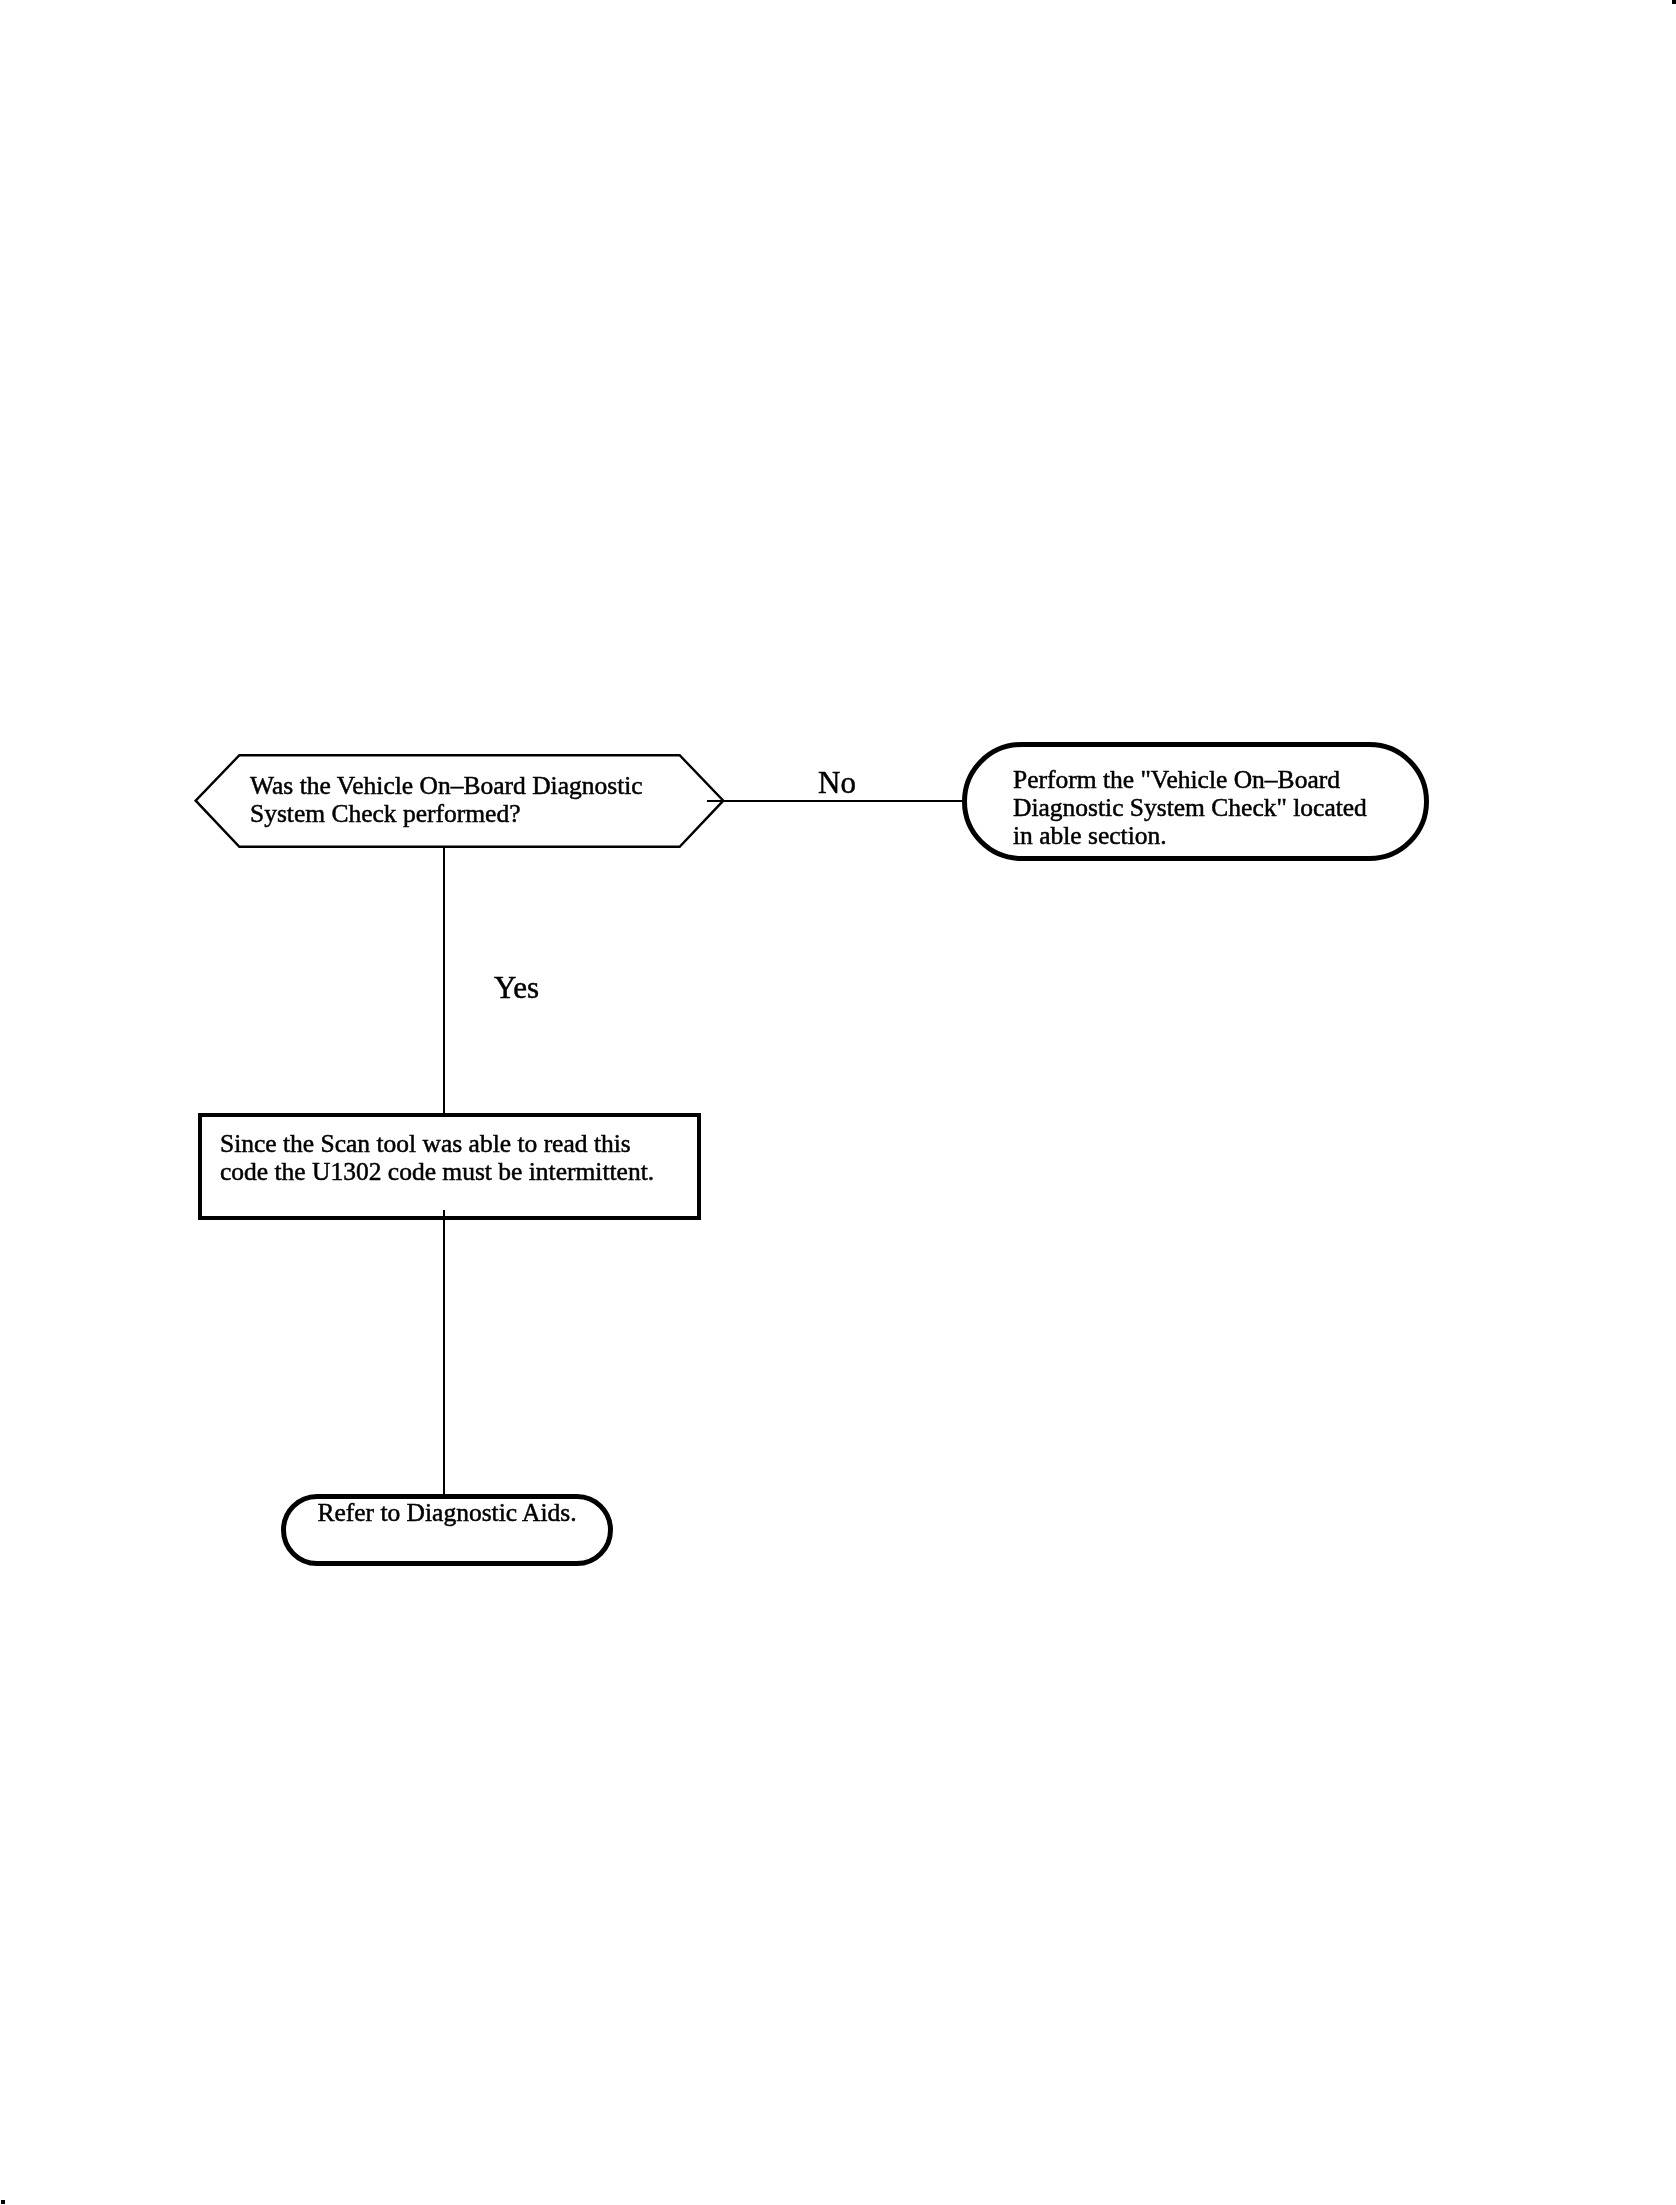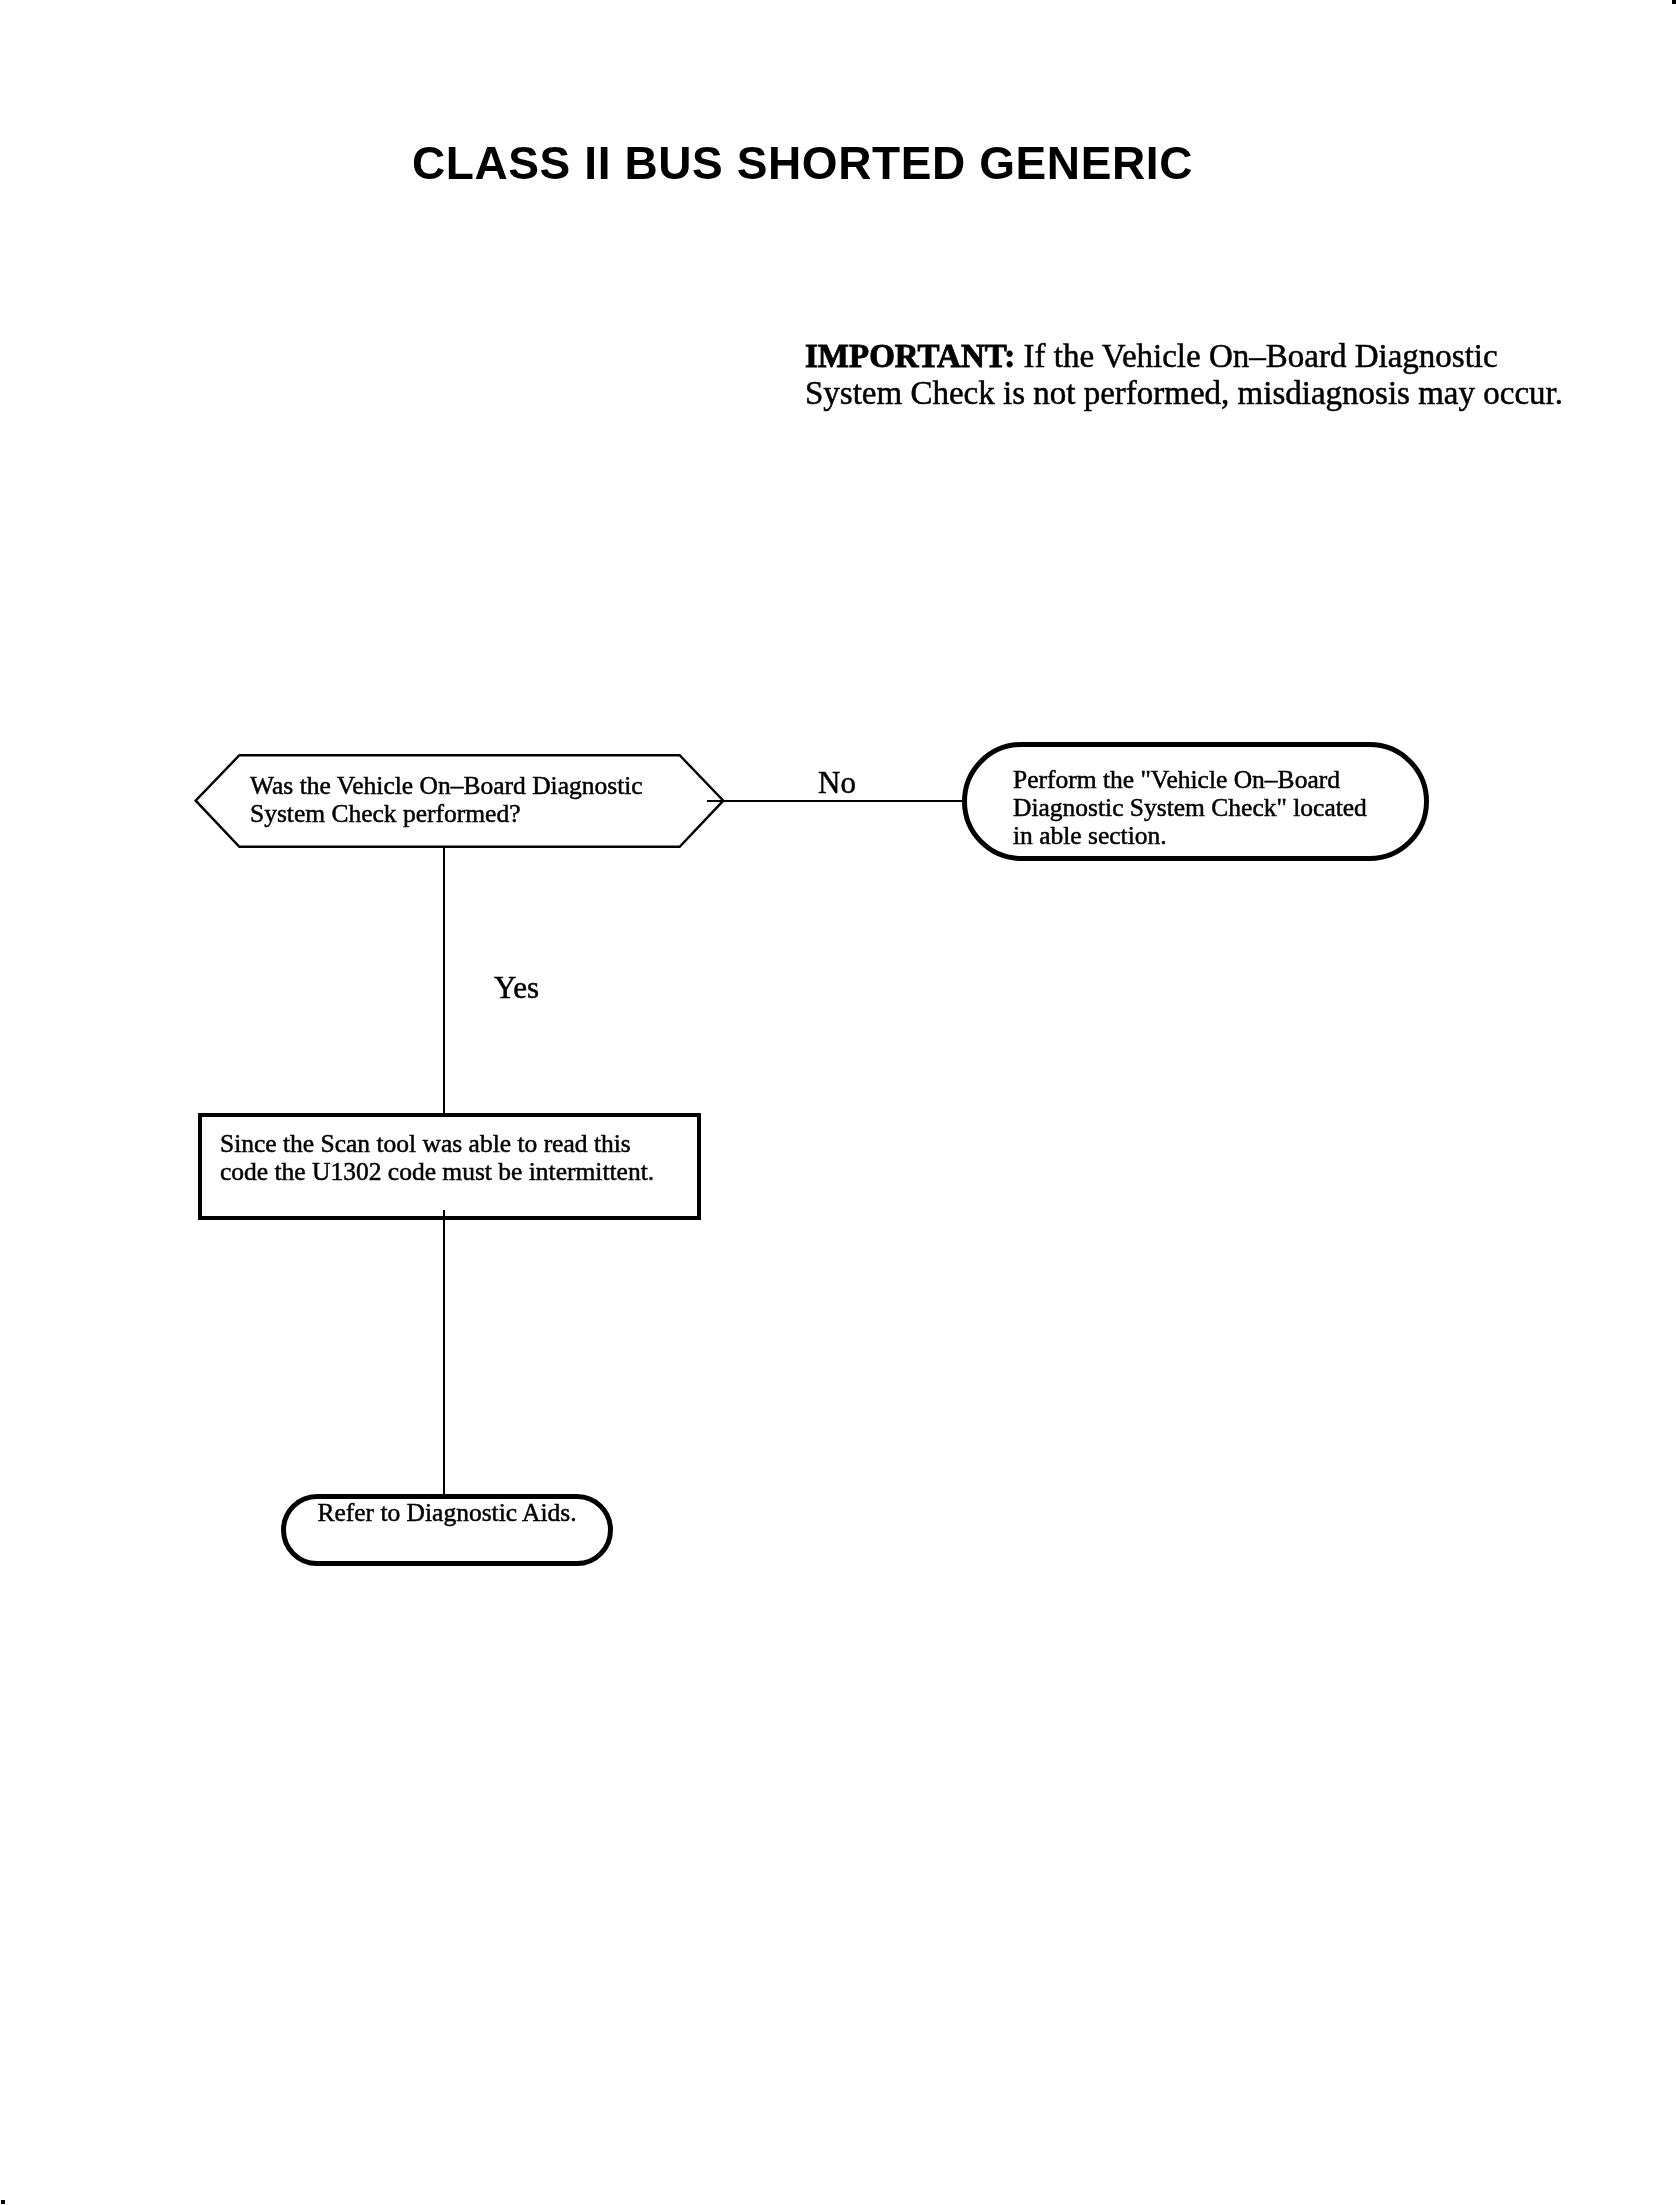--- a/index.html
+++ b/index.html
@@ -76,26 +76,21 @@
   
   .speck { position: absolute; background: #000; }
   .speck-tr { left: 1672px; top: 0;      width: 4.9px; height: 3.6px; }
   .speck-bl { left: 0.6px;    top: 2200px; width: 4.9px; height: 3.6px; }
 </style>
 </head>
 <body>
 
 <div class="page">
 
-  <h1 class="title">CLASS II BUS SHORTED GENERIC</h1>
 
-  <div class="important">
-    <b>IMPORTANT:</b><span> If the Vehicle On–Board Diagnostic</span><br>
-    <span>System Check is not performed, misdiagnosis may occur.</span>
-  </div>
 
   <div>
 
     <div class="hexwrap">
       <svg width="531" height="94" viewBox="0 0 874 155">
         <polygon points="2,77 74,2 800,2 872,77 800,153 74,153" fill="#ffffff" stroke="#000000" stroke-width="4"></polygon>
       </svg>
       <div class="hextext boxtext">
         <div>Was the Vehicle On–Board Diagnostic</div>
         <div>System Check performed?</div>

